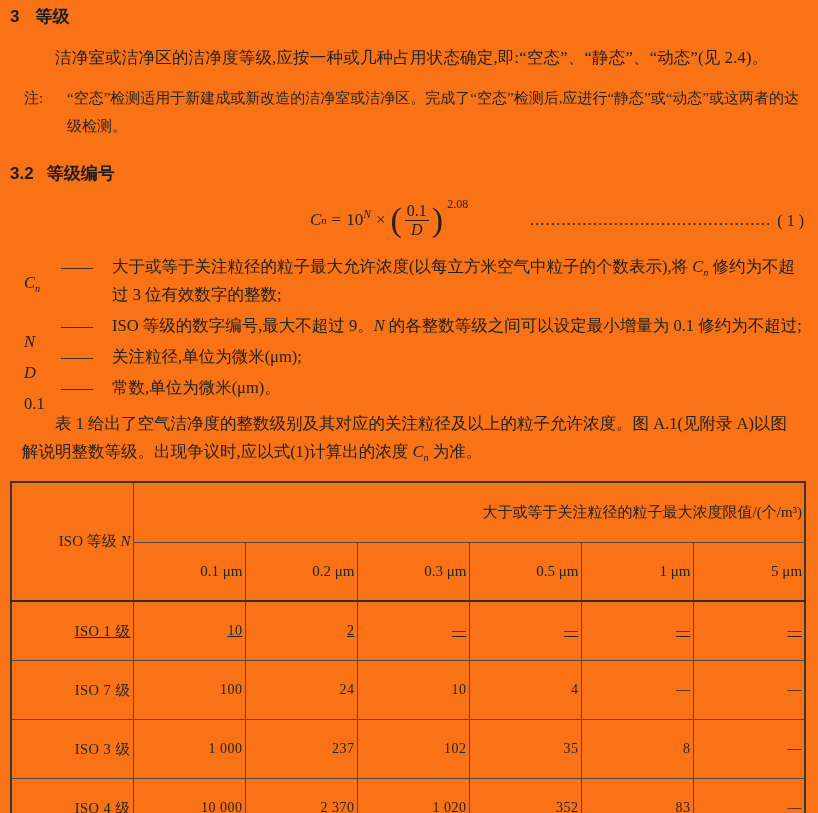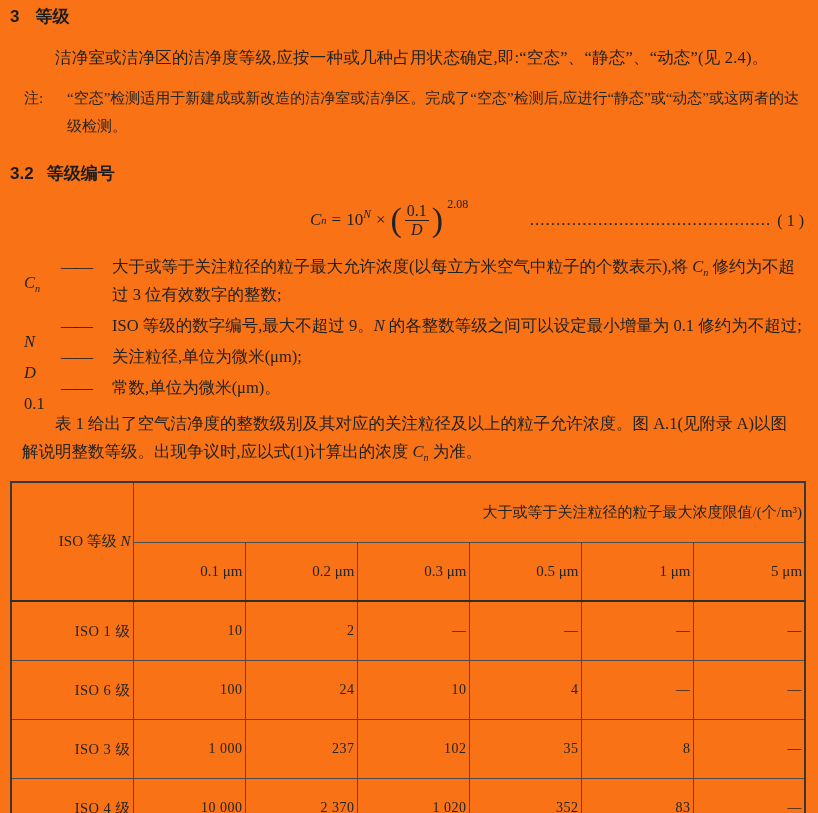--- a/index.html
+++ b/index.html
@@ -96,21 +96,21 @@
     vertical-align:middle;
     font-weight:normal;
     padding:14px 2px;
     color:#242424;
   }
   .cls-table thead tr.span-row th { height:31px; font-size:15px; }
   .cls-table thead tr.size-row th { height:29px; font-size:15px; }
   .cls-table th.corner { font-size:15px; }
   .cls-table tbody td { height:30px; font-size:14px; letter-spacing:0.5px; }
   .cls-table tbody td.row-label { font-size:14.5px; letter-spacing:0.5px; }
-  .cls-table tbody tr:first-child td { border-top:2.5px solid #2e2e2e; }
+  .cls-table tbody tr:first-child td { border-top:2.5px solid #2e2e2e;text-decoration:underline; }
 </style>
 </head>
 <body>
 
 <div class="page">
 
   <h1 class="h-sec"><span class="h-num">3</span><span>等级</span></h1>
 
 
   <p class="para p-31">洁净室或洁净区的洁净度等级,应按一种或几种占用状态确定,即:“空态”、“静态”、“动态”(见 2.4)。</p>
@@ -196,21 +196,21 @@
       <tr>
         <td class="row-label">ISO 1 级</td>
         <td>10</td>
         <td>2</td>
         <td>—</td>
         <td>—</td>
         <td>—</td>
         <td>—</td>
       </tr>
       <tr>
-        <td class="row-label">ISO 6 级</td>
+        <td class="row-label">ISO 7 级</td>
         <td>100</td>
         <td>24</td>
         <td>10</td>
         <td>4</td>
         <td>—</td>
         <td>—</td>
       </tr>
       <tr>
         <td class="row-label">ISO 3 级</td>
         <td>1 000</td>

